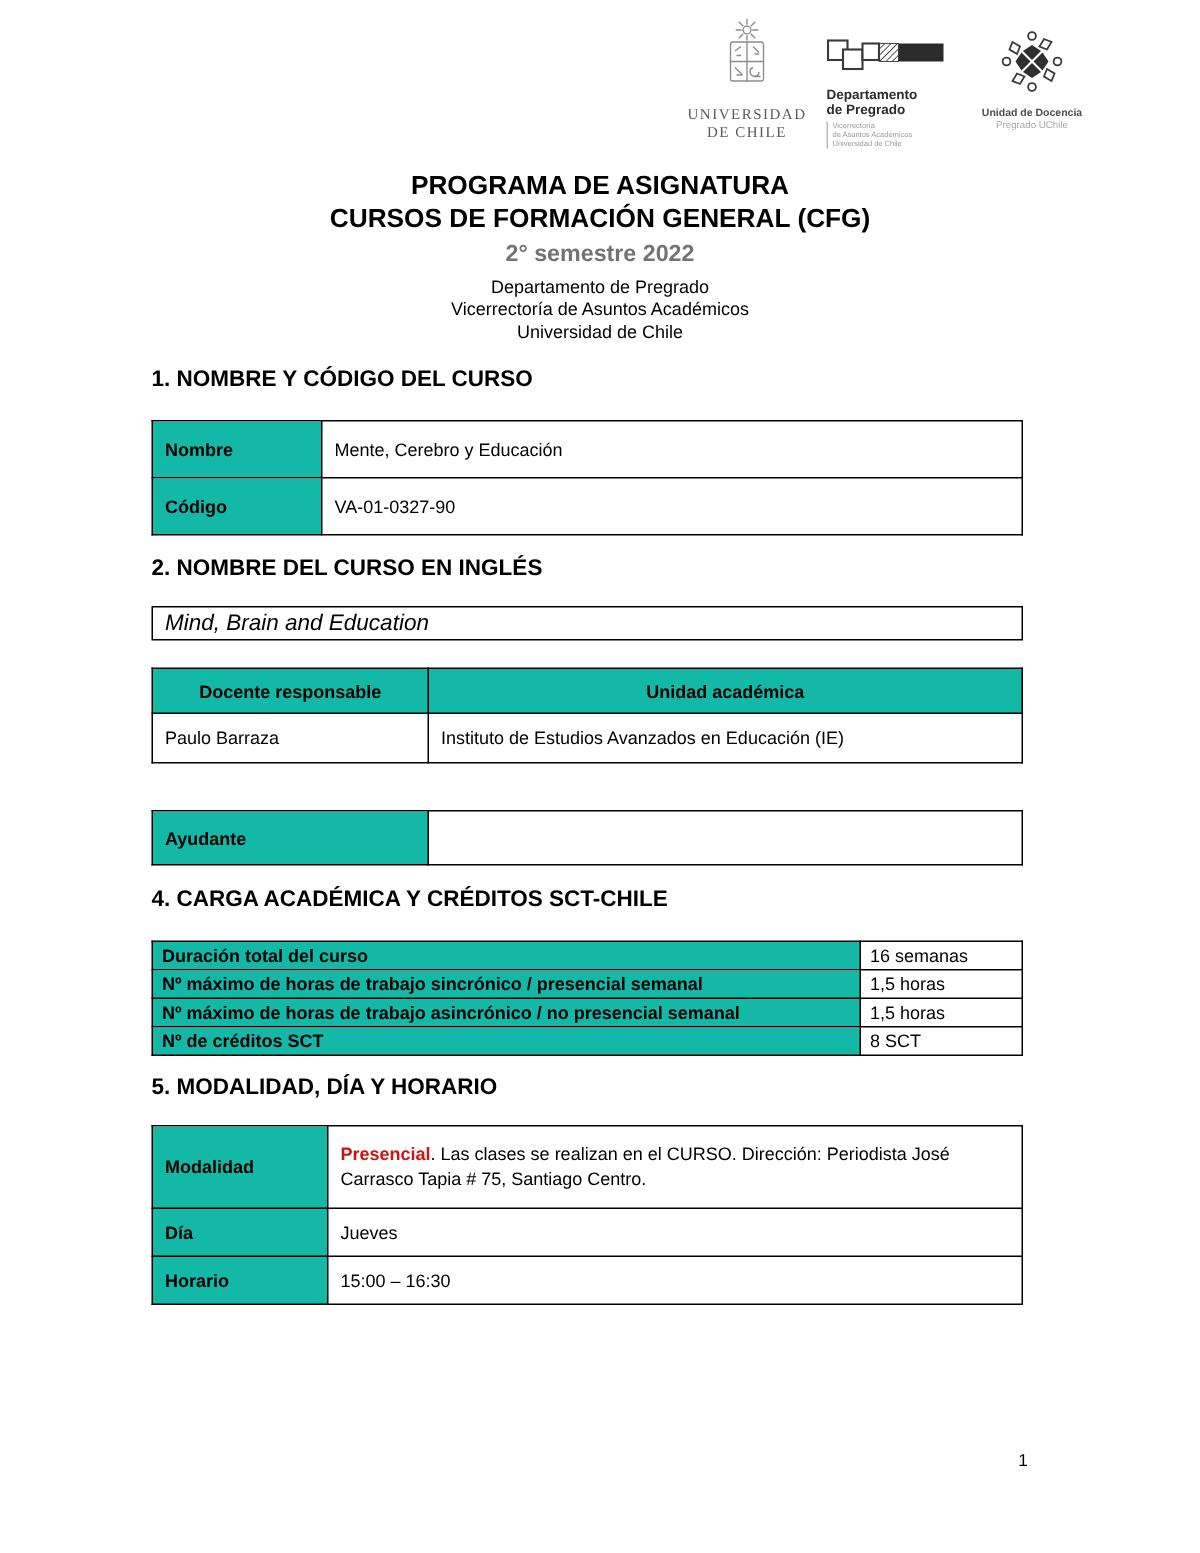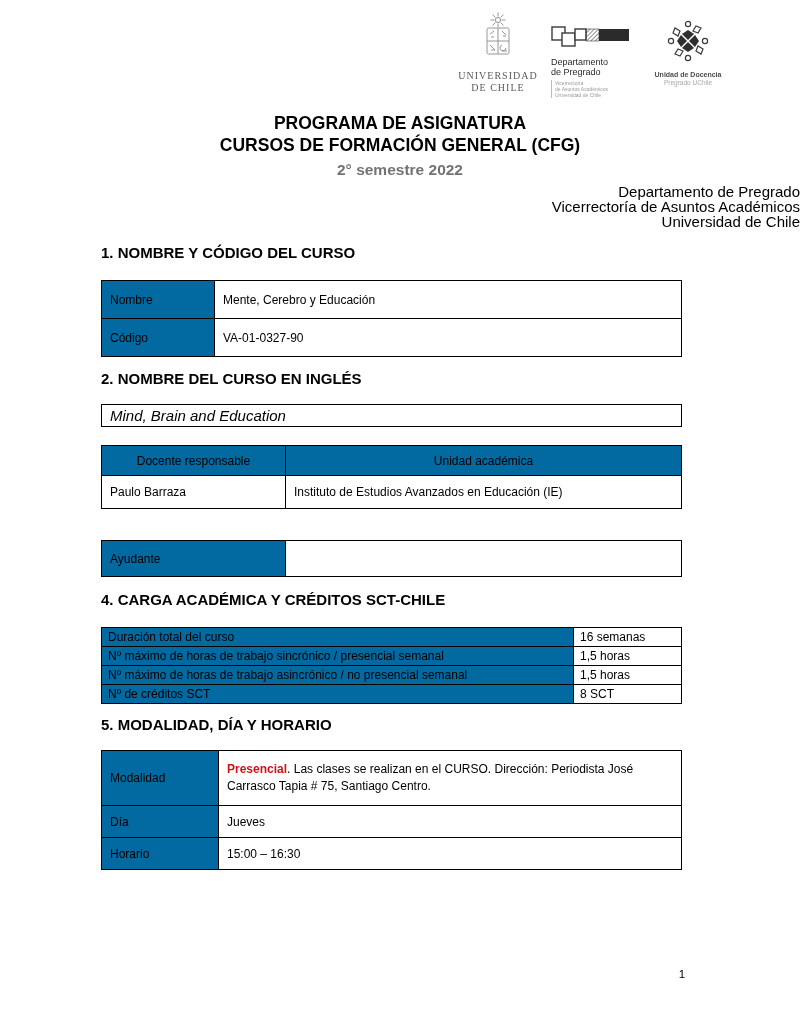--- a/index.html
+++ b/index.html
@@ -8,46 +8,46 @@
     font-family:"Liberation Sans", sans-serif; color:#000; overflow:hidden;
   }
 
   
   .logos { position:absolute; top:12px; left:460px; display:flex; gap:15px; align-items:flex-start; }
   .logo { display:flex; flex-direction:column; align-items:center; }
   .logo-uchile { width:76px; }
   .uchile-text { font-family:"Liberation Serif", serif; font-size:10px; line-height:12px;
     color:#5a5a5a; letter-spacing:1px; text-align:center; margin-top:2px; }
   .logo-pregrado { width:82px; align-items:flex-start; padding-top:13px; }
-  .pregrado-title { font-size:9px; font-weight:normal; color:#2b2b2b; line-height:10px; margin-top:4px; }
+  .pregrado-title { font-size:9px; font-weight:bold; color:#2b2b2b; line-height:10px; margin-top:4px; }
   .pregrado-sub { margin-top:3px; border-left:1px solid #bbb; padding-left:3px;
     font-size:5px; line-height:6px; color:#9a9a9a; }
   .logo-docencia { width:80px; padding-top:6px; }
   .docencia-line1 { font-size:7px; font-weight:bold; color:#4d4d4d; margin-top:3px; }
   .docencia-line2 { font-size:6.5px; color:#a8a8a8; margin-top:1px; }
 
   
   .title-block { position:absolute; top:112px; left:0; width:800px; text-align:center; }
   .doc-title { font-size:17.5px; font-weight:bold; line-height:22px; }
   .semester { font-size:15.5px; font-weight:bold; line-height:23px; color:#737373; margin-top:2px; }
-  .subline { font-size:15px; line-height:15px;text-align:right; }
+  .subline { font-size:12px; line-height:15px; }
   .subline-first { margin-top:3px; }
 
   
   .content { position:absolute; top:240px; left:101px; width:581px; }
   .sec-heading { font-size:15px; font-weight:bold; line-height:14px; }
   .h1 { margin-top:6px; }
   .h2 { margin-top:15px; }
   .h3 { margin-top:19px; }
   .h4 { margin-top:16px; }
   .h5 { margin-top:14px; }
 
   table { width:100%; border-collapse:collapse; table-layout:fixed; }
   td { border:1.5px solid #000; font-size:12px; padding:2px 8px; vertical-align:middle; overflow:hidden; }
-  .label-cell { background:#0369a1; font-weight:normal; }
+  .label-cell { background:#14b8a6; font-weight:bold; }
 
   .t1 { margin-top:20px; }
   .t1 td { height:33px; }
   .t1 .c1 { width:96px; }
 
   .english-box { margin-top:18px; border:1.5px solid #000; height:21px; line-height:21px;
     padding-left:8px; font-size:15px; font-style:italic; }
 
   .t3 { margin-top:18px; }
   .t3 .head td { height:25px; text-align:center; }

